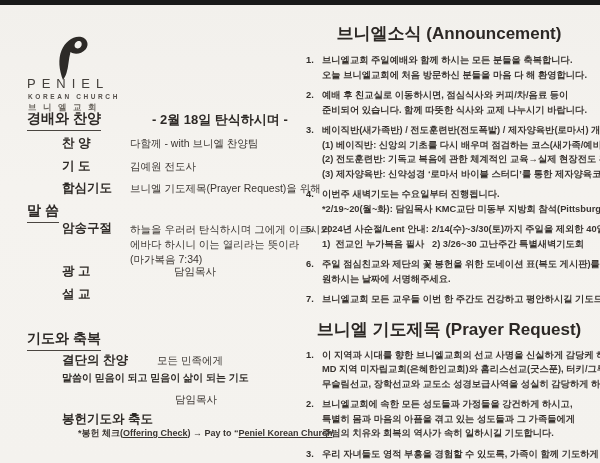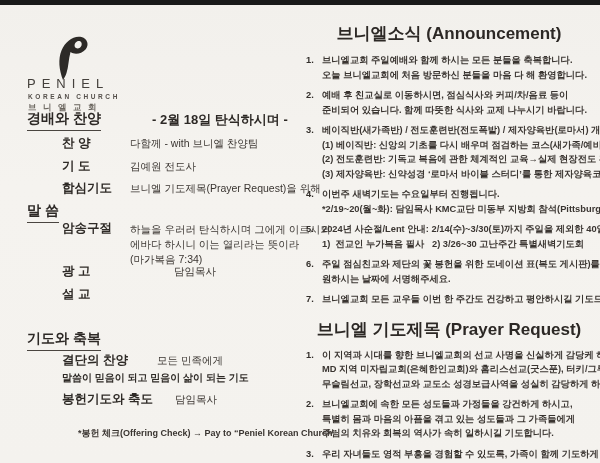--- a/index.html
+++ b/index.html
@@ -17,21 +17,21 @@
   .logo-kr{position:absolute;left:28px;top:102px;font-size:8.5px;font-weight:600;letter-spacing:6.5px;color:#6b665f;}
   .sec-title{position:absolute;left:27px;font-size:14px;font-weight:700;color:#2c2825;
     border-bottom:1.6px solid #4a4540;padding-bottom:2px;}
   .date-title{position:absolute;left:152px;top:111px;font-size:13px;font-weight:700;color:#2c2825;}
   .row{position:absolute;left:62px;display:flex;align-items:flex-start;}
   .lbl{width:68px;flex-shrink:0;font-size:12.5px;font-weight:700;color:#2e2a26;}
   .val{font-size:10.5px;font-weight:400;padding-top:2px;white-space:pre;color:#3a3531;}
   .ml{line-height:15px;}
   .full-line{position:absolute;left:62px;font-size:10px;font-weight:700;color:#2e2a26;white-space:pre;}
   .footnote{position:absolute;left:63px;top:417px;font-size:9px;font-weight:600;color:#3a3531;white-space:pre;}
-  .footnote .u{}
+  .footnote .u{text-decoration:underline;}
   
   .rcol{position:absolute;left:306px;top:22px;width:286px;}
   .col-title{text-align:center;font-weight:700;font-size:17px;color:#2c2825;margin-bottom:8px;}
   .col-title.second{margin-top:11px;margin-bottom:7px;}
   .item{display:flex;margin-bottom:6px;}
   .num{width:16px;flex-shrink:0;font-size:9.3px;font-weight:700;line-height:14.5px;color:#332f2b;}
   .txt{font-size:9.3px;font-weight:700;line-height:14.5px;white-space:pre;color:#3a3531;}
 </style>
 </head>
 <body>
@@ -82,21 +82,21 @@
     </div>
 
     <div class="sec-title" style="top:330px;">기도와 축복</div>
 
     <div class="row" style="top:352px;">
       <span class="lbl" style="width:95px;">결단의 찬양</span>
       <span class="val">모든 민족에게</span>
     </div>
     <div class="full-line" style="top:371px;">말씀이 믿음이 되고 믿음이 삶이 되는 기도</div>
     <div class="row" style="top:391px;">
-      <span class="lbl" style="width:113px;">봉헌기도와 축도</span>
+      <span class="lbl" style="width:113px;margin-top:20px;">봉헌기도와 축도</span>
       <span class="val">담임목사</span>
     </div>
 
     <div class="footnote">
       <span>*봉헌 체크(</span><span class="u">Offering Check</span><span>) → Pay to “</span><span class="u">Peniel Korean Church</span><span>”</span>
     </div>
   </div>
 
   <div class="rcol">
     <div class="col-title">브니엘소식 (Announcement)</div>

